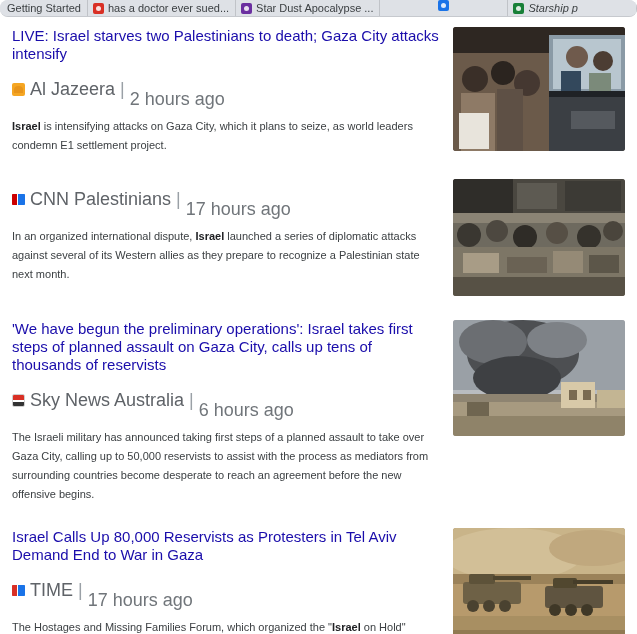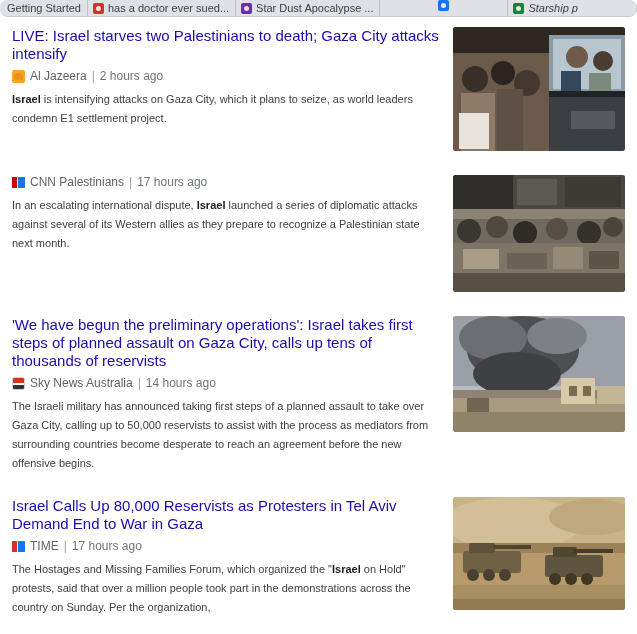--- a/index.html
+++ b/index.html
@@ -95,21 +95,21 @@
     color: #1a0dab;
     font-weight: 400;
     margin: 0 0 6px 0;
     cursor: pointer;
   }
 
   .source-row {
     display: flex;
     align-items: center;
     gap: 5px;
-    font-size: 12px;
+    font-size: 18px;
     color: #5f6368;
     margin-bottom: 7px;
   }
   .source-logo {
     width: 13px;
     height: 13px;
     border-radius: 2px;
     flex: 0 0 auto;
     display: inline-block;
     position: relative;
@@ -164,21 +164,21 @@
   }
   .logo-time::after {
     content: "";
     position: absolute;
     left: 6px; top: 1px;
     width: 7px; height: 11px;
     background: #1a73e8;
   }
   .source-name { color: #5f6368; }
   .sep { color: #9aa0a6; }
-  .timestamp { color: #70757a; }
+  .timestamp { color: #70757a; margin-top: 20px; }
 
   .snippet {
     font-size: 11px;
     line-height: 19px;
     color: #3c4043;
   }
   .snippet b { font-weight: bold; color: #202124; }
 
   
   .thumb {
@@ -259,21 +259,21 @@
   </div>
 
   <div class="news-item">
     <div class="news-text">
       <div class="source-row">
         <span class="source-logo logo-cnn"></span>
         <span class="source-name">CNN Palestinians</span>
         <span class="sep">|</span>
         <span class="timestamp">17 hours ago</span>
       </div>
-      <div class="snippet"><span>In an escalating international dispute, </span><b>Israel</b><span> launched a series of diplomatic attacks against several of its Western allies as they prepare to recognize a Palestinian state next month.</span></div>
+      <div class="snippet"><span>In an organized international dispute, </span><b>Israel</b><span> launched a series of diplomatic attacks against several of its Western allies as they prepare to recognize a Palestinian state next month.</span></div>
     </div>
     <div class="thumb h2">
       <svg viewBox="0 0 172 117" preserveAspectRatio="none">
         <rect x="0" y="0" width="172" height="117" fill="#6e6a5f"></rect>
         <rect x="0" y="0" width="172" height="34" fill="#4a4740"></rect>
         <rect x="0" y="0" width="60" height="34" fill="#2f2d29"></rect>
         <rect x="64" y="4" width="40" height="26" fill="#5d5a52"></rect>
         <rect x="112" y="2" width="56" height="30" fill="#3c3a35"></rect>
         <rect x="0" y="34" width="172" height="10" fill="#8b8475"></rect>
         <circle cx="16" cy="56" r="12" fill="#3a3731"></circle>
@@ -292,21 +292,21 @@
     </div>
   </div>
 
   <div class="news-item">
     <div class="news-text">
       <div class="headline">'We have begun the preliminary operations': Israel takes first steps of planned assault on Gaza City, calls up tens of thousands of reservists</div>
       <div class="source-row">
         <span class="source-logo logo-sky"></span>
         <span class="source-name">Sky News Australia</span>
         <span class="sep">|</span>
-        <span class="timestamp">14 hours ago</span>
+        <span class="timestamp">6 hours ago</span>
       </div>
       <div class="snippet">The Israeli military has announced taking first steps of a planned assault to take over Gaza City, calling up to  50,000 reservists to assist with the process as mediators from surrounding countries become desperate to reach an agreement before the new offensive begins.</div>
     </div>
     <div class="thumb h3">
       <svg viewBox="0 0 172 116" preserveAspectRatio="none">
         <rect x="0" y="0" width="172" height="116" fill="#b9bcc0"></rect>
         <rect x="0" y="0" width="172" height="70" fill="#9aa0a6"></rect>
         <ellipse cx="70" cy="34" rx="56" ry="34" fill="#4d4f52"></ellipse>
         <ellipse cx="40" cy="22" rx="34" ry="22" fill="#6b6e72"></ellipse>
         <ellipse cx="104" cy="20" rx="30" ry="18" fill="#7d8186"></ellipse>

